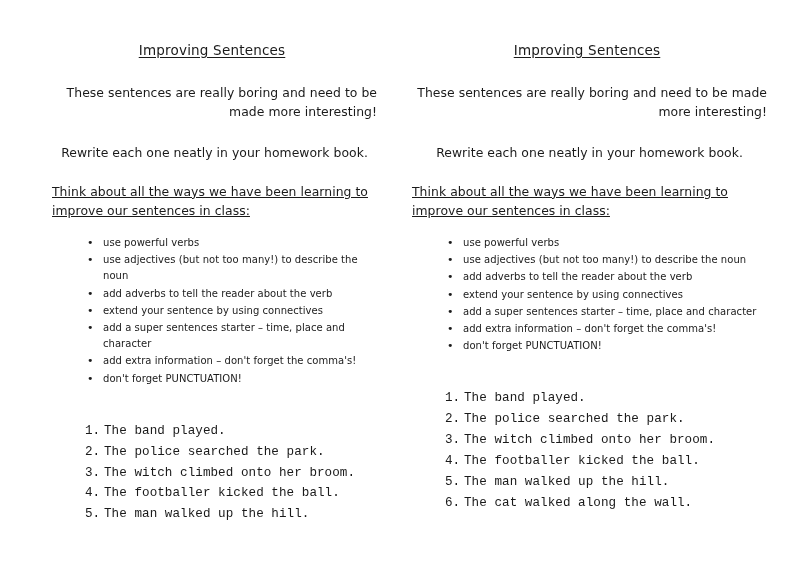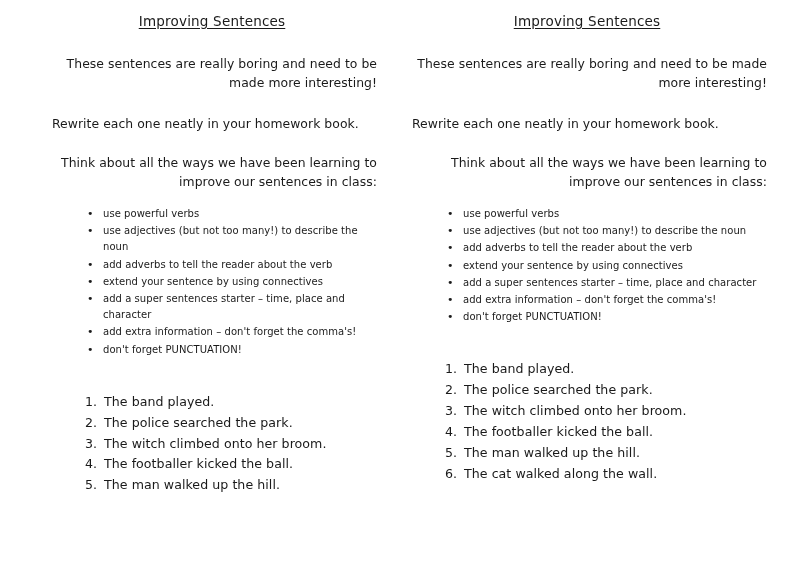--- a/index.html
+++ b/index.html
@@ -21,21 +21,21 @@
     height: 566px;
     background: #ffffff;
     box-sizing: border-box;
     display: flex;
     flex-direction: row;
   }
 
   .column {
     width: 390px;
     box-sizing: border-box;
-    padding-top: 12px;
+    padding-top: 41px;
   }
 
   .column-left  { padding-left: 47px; padding-right: 13px; }
   .column-right { padding-left: 17px; padding-right: 13px; }
 
   .worksheet-title {
     text-align: center;
     font-size: 13.5px;
     line-height: 1.35;
     text-decoration: underline;
@@ -47,35 +47,36 @@
 
   .intro-centered {
     text-align: right;
     font-size: 12.4px;
     line-height: 1.55;
     margin: 0 0 21px 0;
     letter-spacing: 0.05px;
   }
 
   .instruction {
-    text-align: left;
+    text-align: center;
     font-size: 12.4px;
     line-height: 1.55;
     margin: 0 0 20px 0;
     padding-left: 5px;
     letter-spacing: 0.05px;
   }
 
   .lead-in {
-    text-align: right;
+    text-align: left;
     font-size: 12.4px;
     line-height: 1.58;
     margin: 0 0 14px 0;
     padding-left: 5px;
     letter-spacing: 0.05px;
+    text-decoration: underline;
   }
 
   ul.tips-list {
     margin: 0 0 0 0;
     padding: 0 0 0 40px;
     list-style: none;
   }
   ul.tips-list li {
     position: relative;
     font-size: 10px;
@@ -98,20 +99,21 @@
     list-style: none;
     counter-reset: sentnum;
   }
   ol.sentences-list li {
     position: relative;
     font-size: 12.6px;
     line-height: 1.66;
     padding-left: 19px;
     counter-increment: sentnum;
     letter-spacing: 0.05px;
+    font-family: Liberation Mono, monospace;
   }
   ol.sentences-list li::before {
     content: counter(sentnum) ".";
     position: absolute;
     left: 0;
     top: 0;
   }
 
   .sentences-block { margin-top: 34px; }
 </style>

